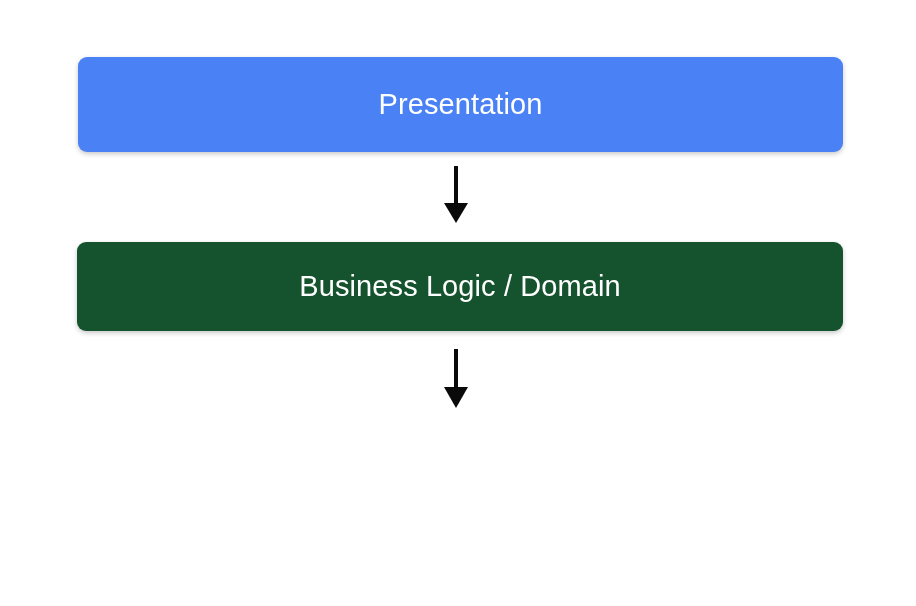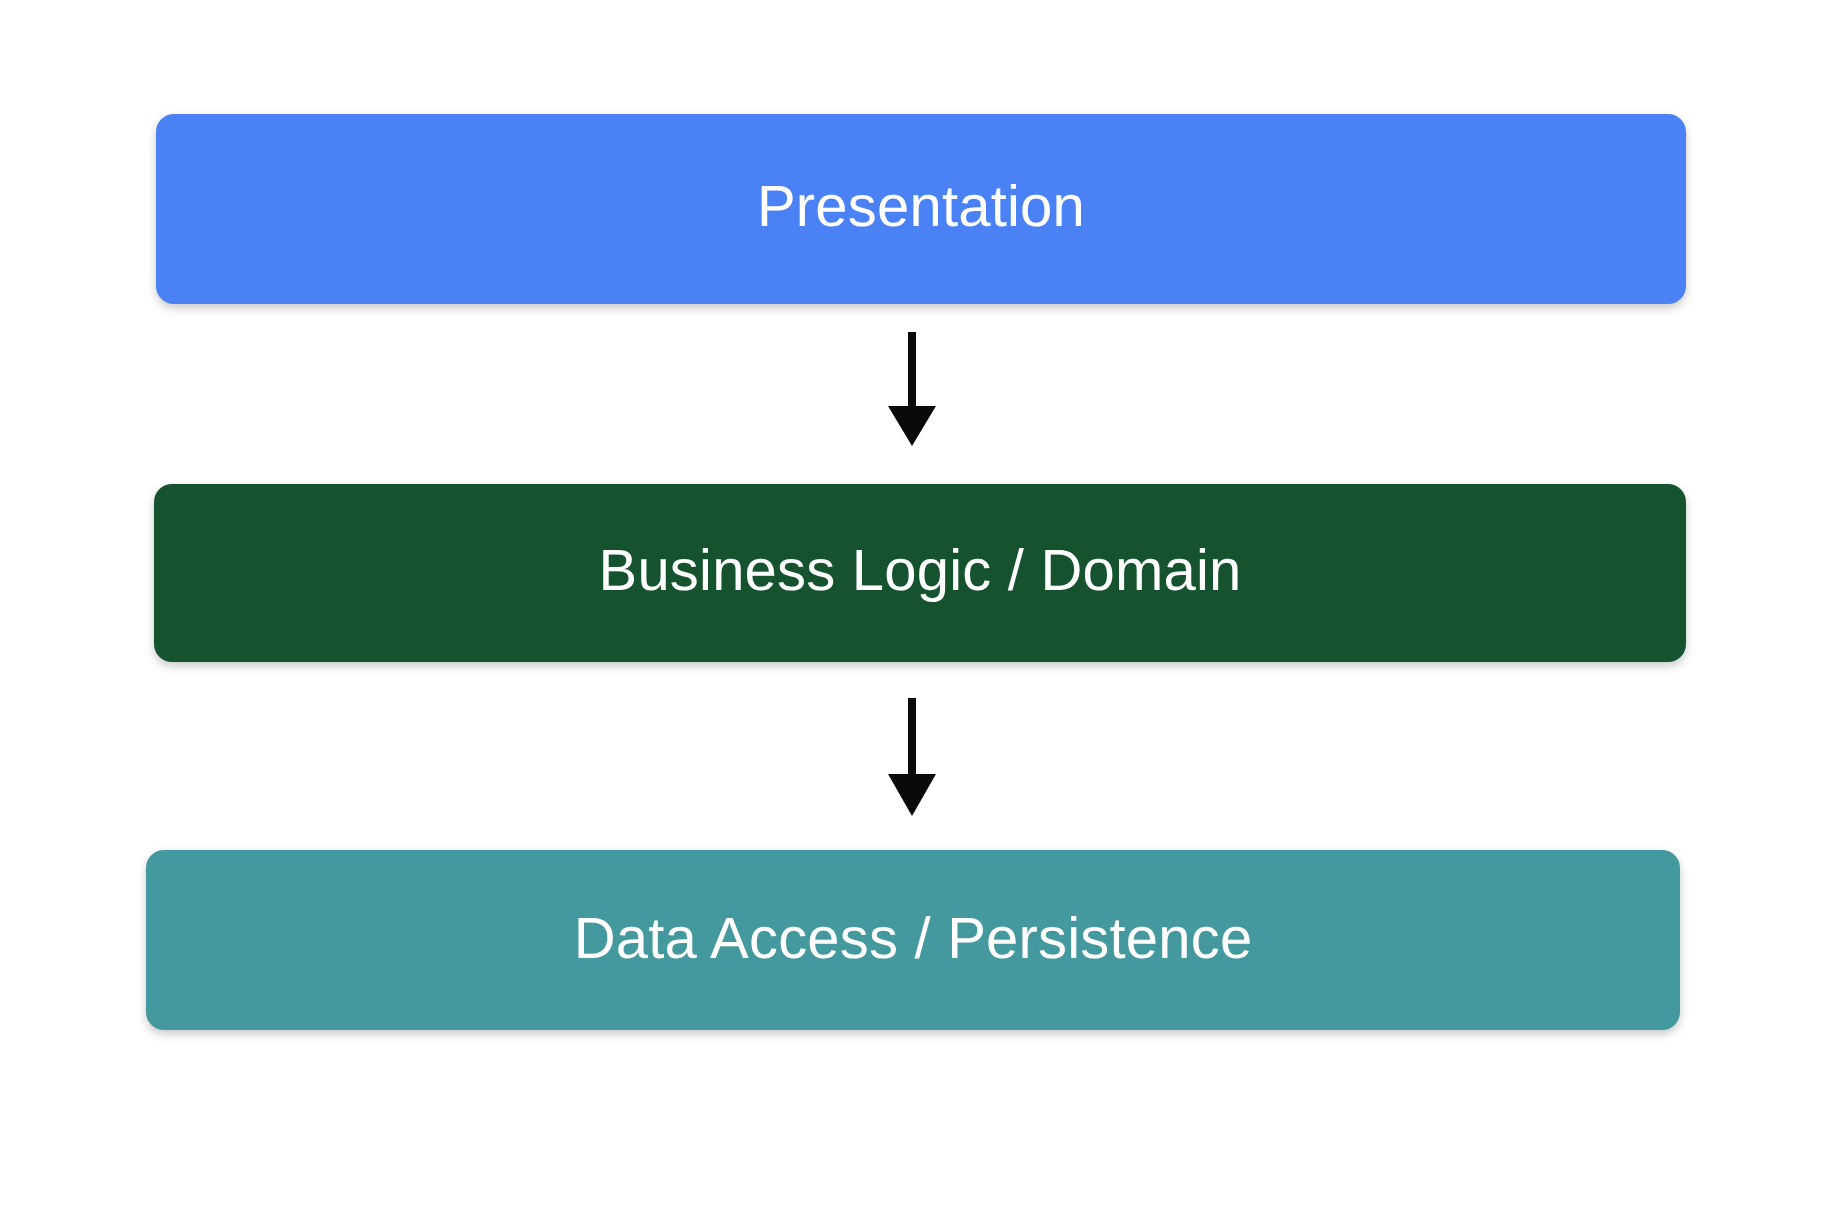--- a/index.html
+++ b/index.html
@@ -78,23 +78,20 @@
 <div id="canvas" style="background: rgb(255, 255, 255);">
 
   <div class="layer-box" id="box-presentation" style="background: rgb(74, 130, 245);">
     <span class="layer-label" style="color: rgb(255, 255, 255);">Presentation</span>
   </div>
 
   <div class="layer-box" id="box-business-logic" style="background: #14532d;">
     <span class="layer-label" style="color: rgb(255, 255, 255);">Business Logic / Domain</span>
   </div>
 
-  <div class="layer-box" id="box-data-access" style="background: rgb(68, 153, 158);">
-    <span class="layer-label" style="color: rgb(255, 255, 255);">Data Access / Persistence</span>
-  </div>
 
   <svg class="connector" viewBox="0 0 916 606" width="916" height="606">
     <g>
       <line x1="456" y1="166" x2="456" y2="205" stroke="#0a0a0a" stroke-width="4"></line>
       <polygon points="444,203 468,203 456,223" fill="#0a0a0a"></polygon>
     </g>
     <g>
       <line x1="456" y1="349" x2="456" y2="389" stroke="#0a0a0a" stroke-width="4"></line>
       <polygon points="444,387 468,387 456,408" fill="#0a0a0a"></polygon>
     </g>

